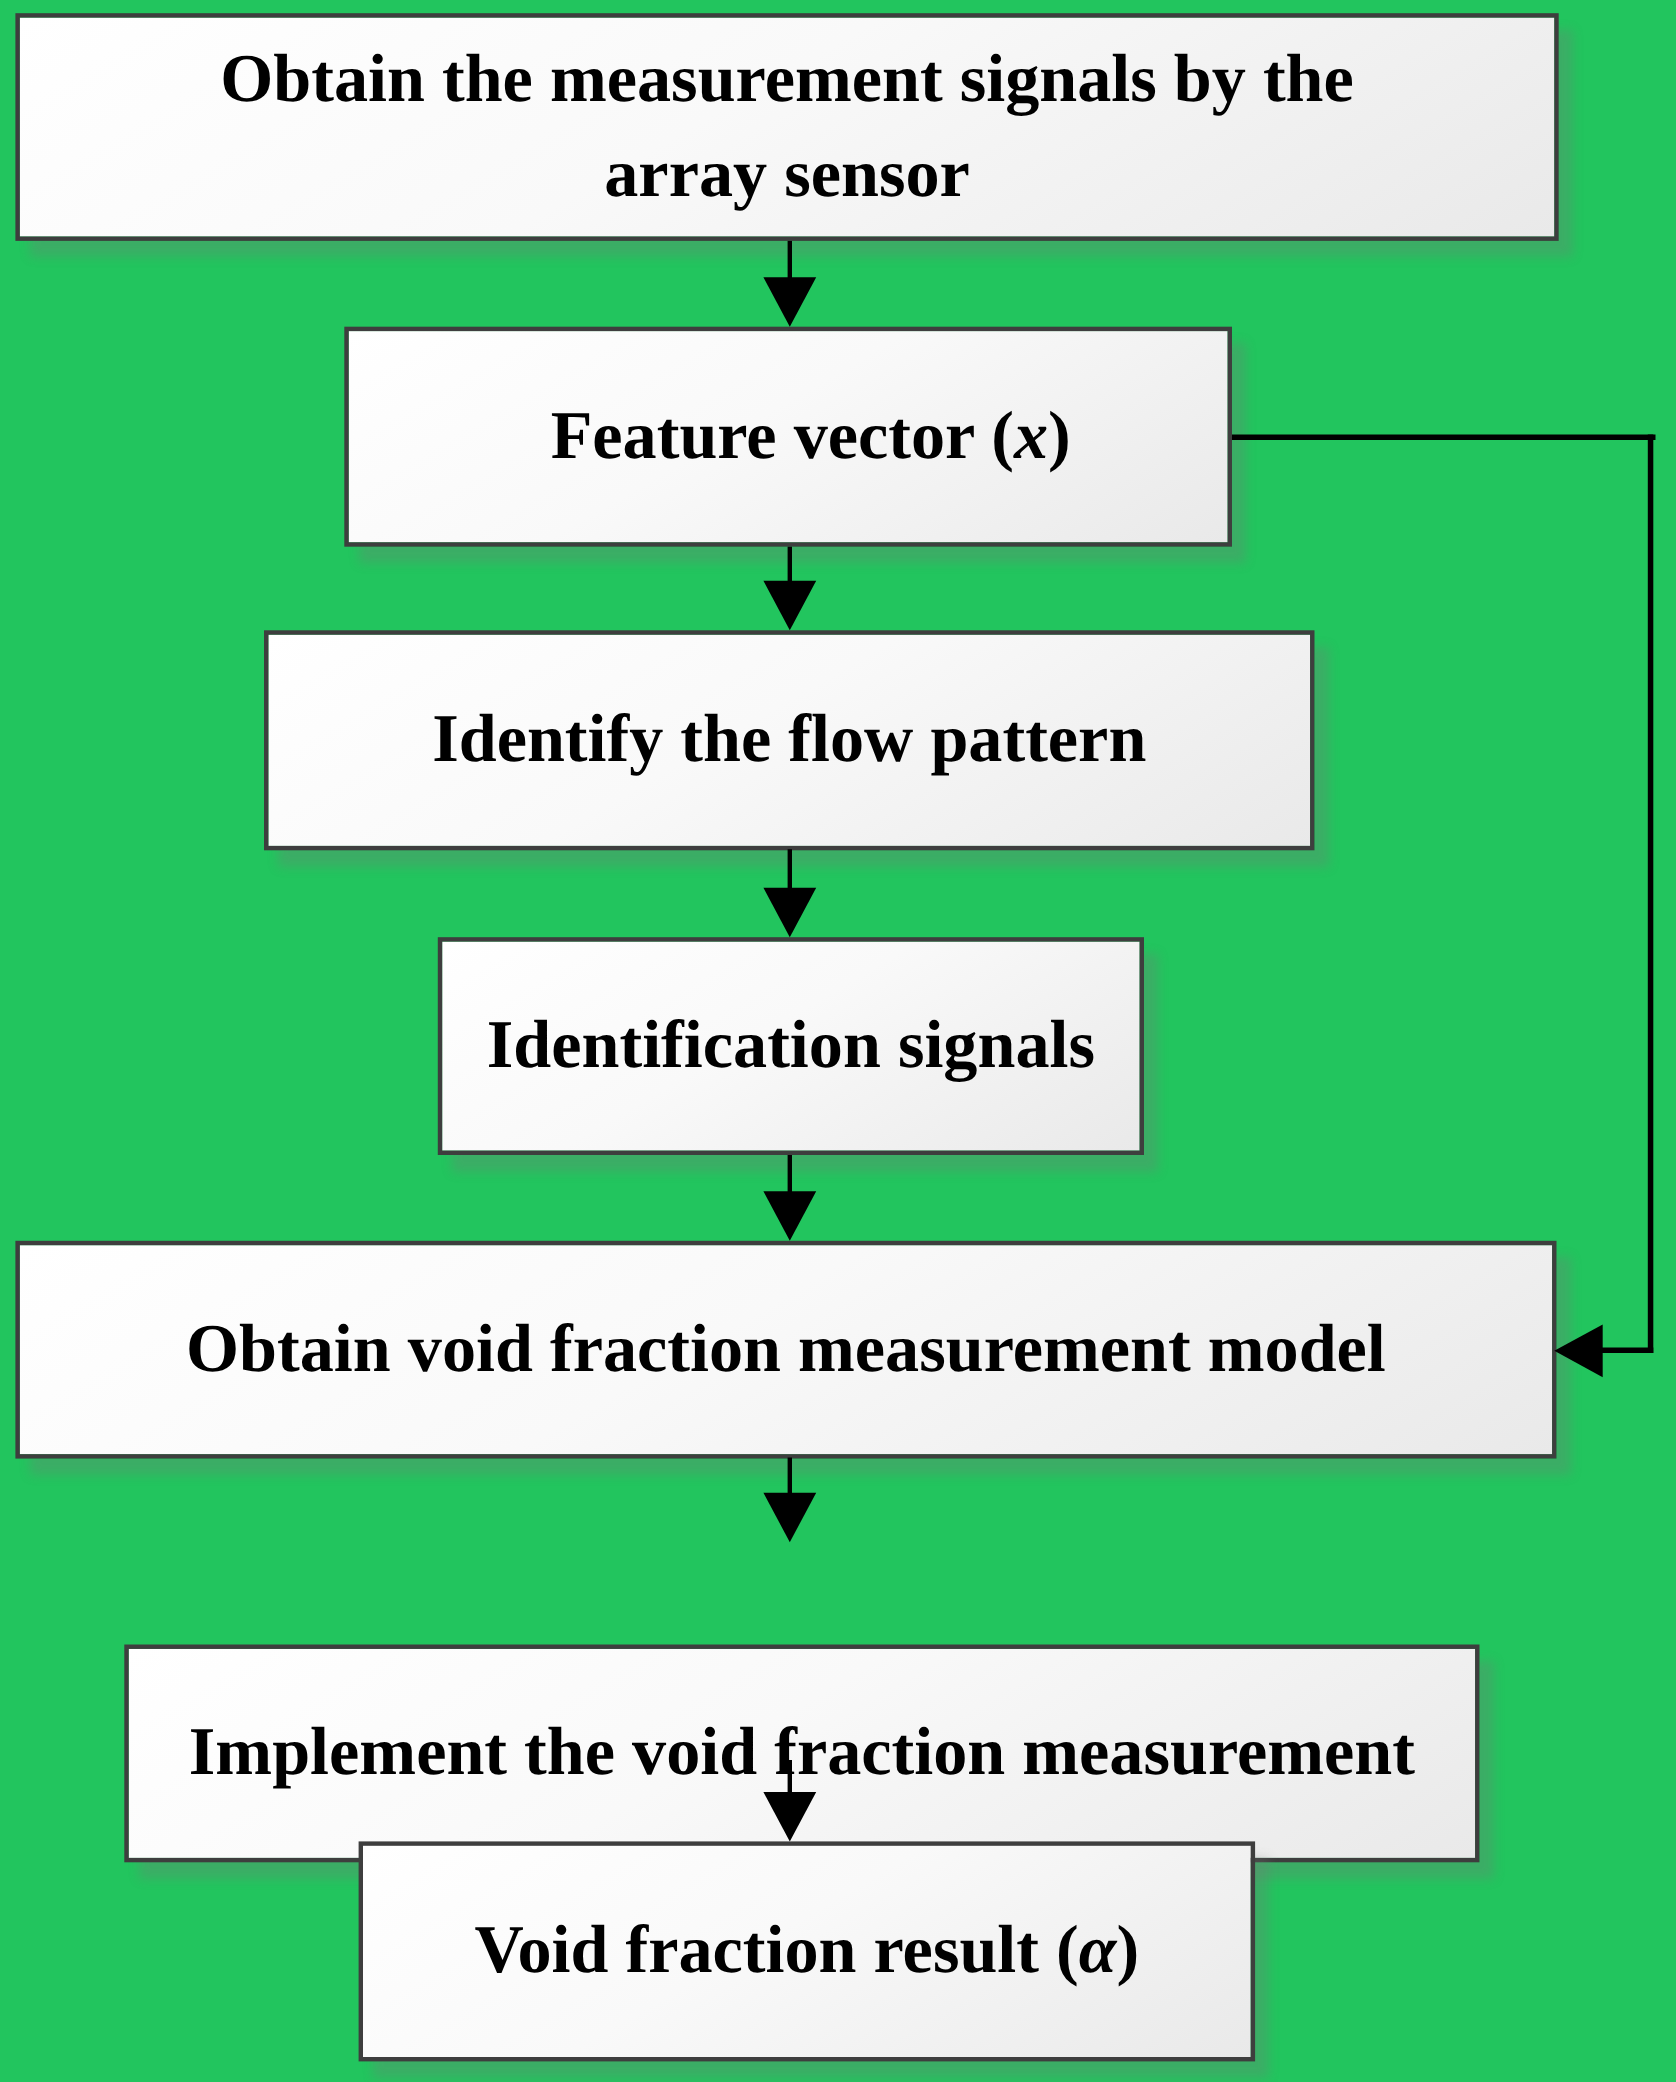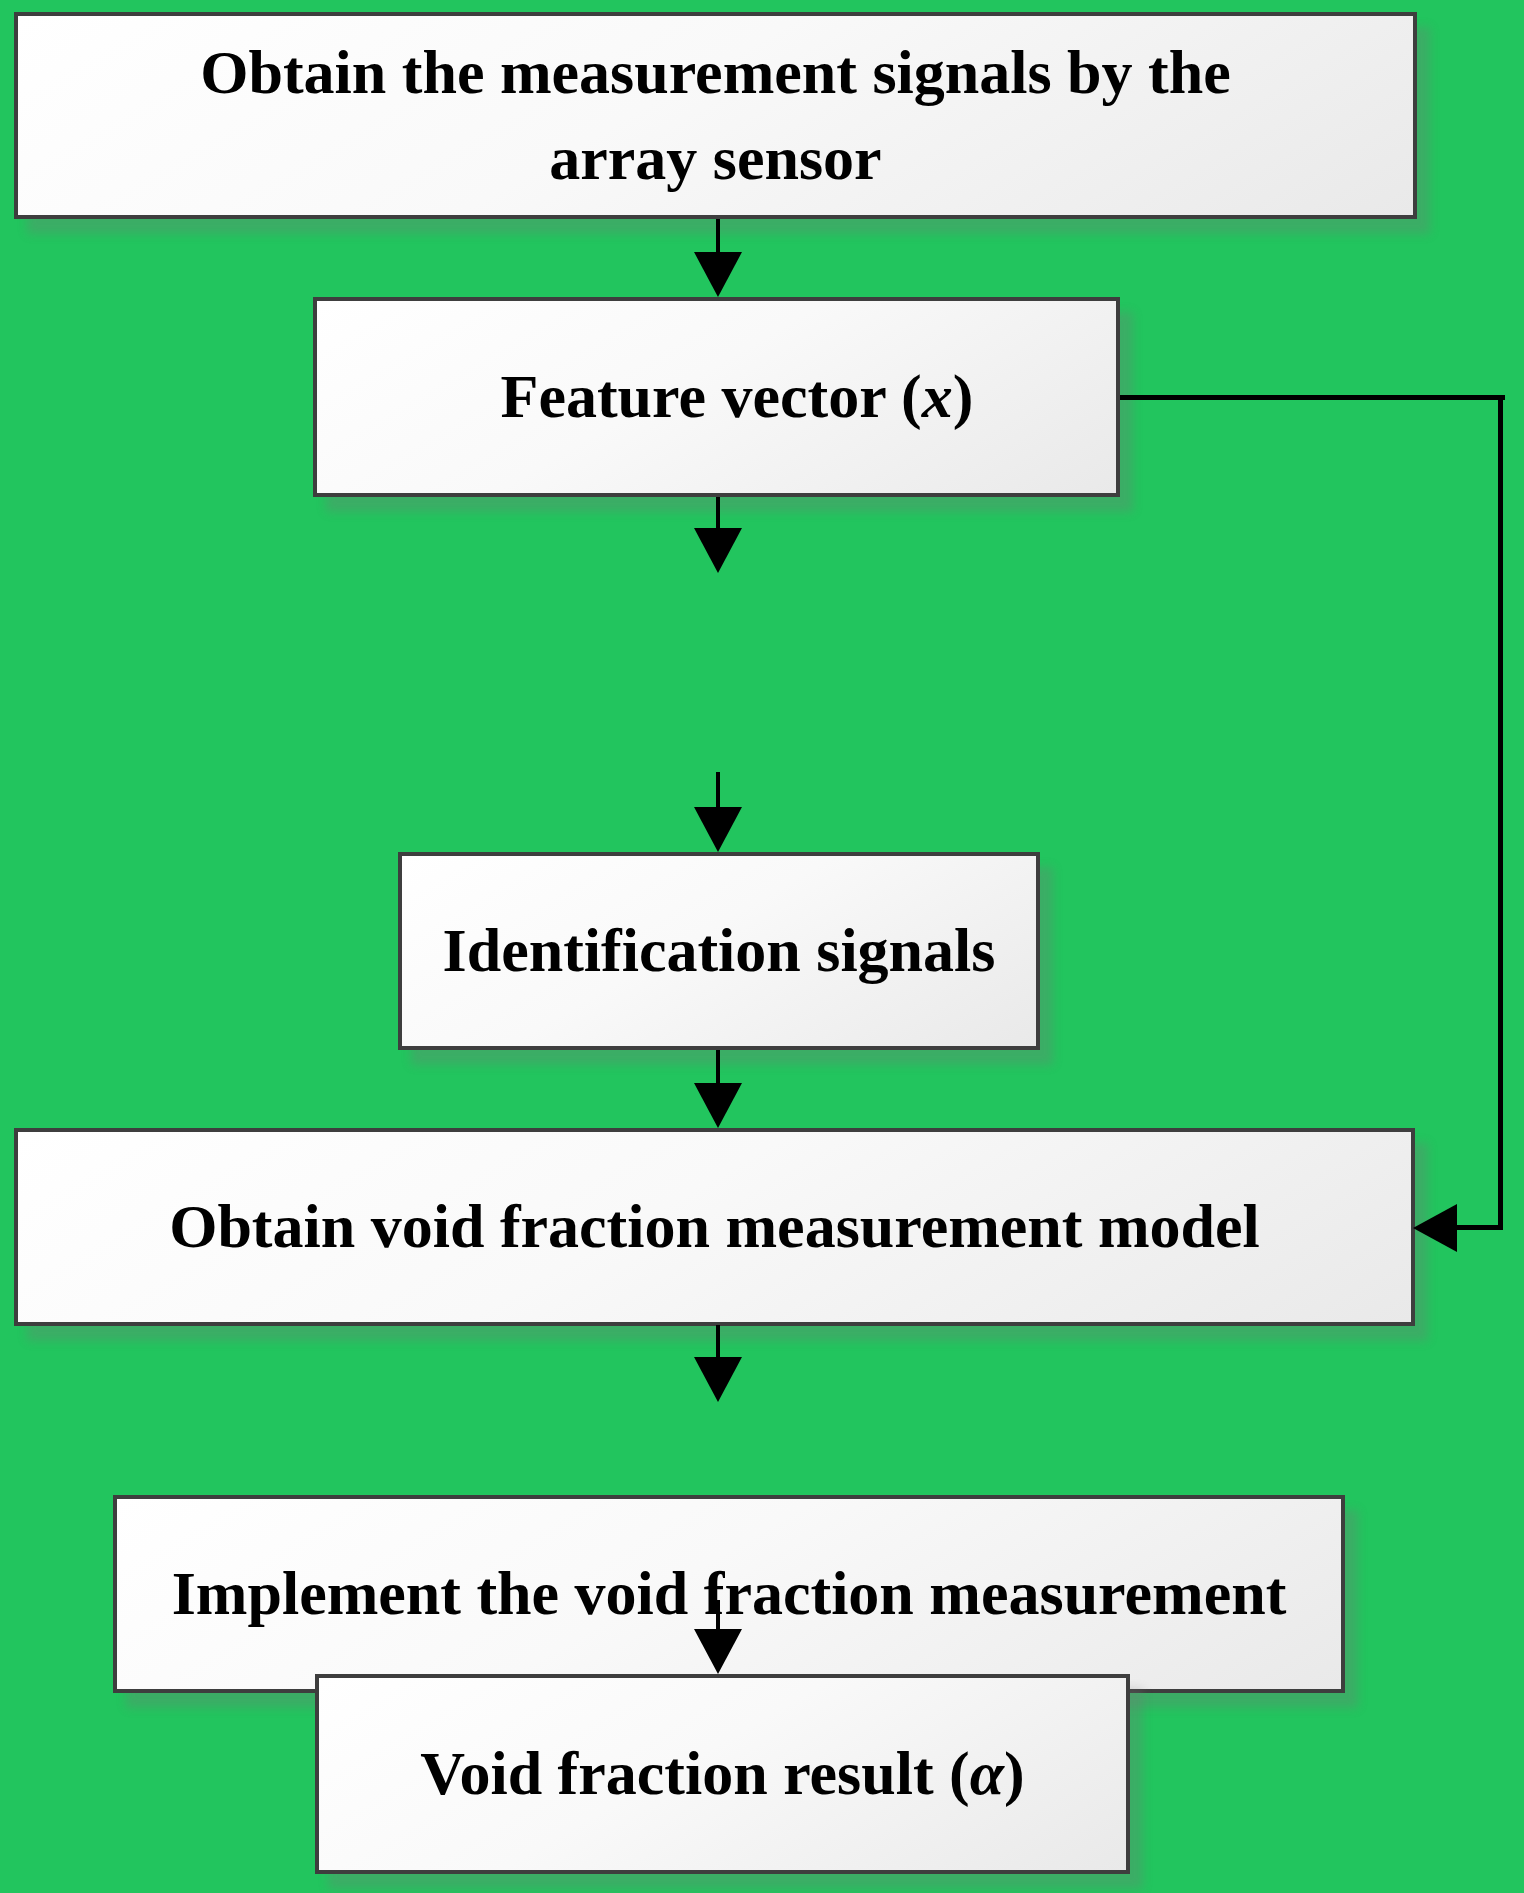--- a/index.html
+++ b/index.html
@@ -33,21 +33,21 @@
   .node .label { display: inline-block; }
   .node .var { font-style: italic; }
 
   
   .n1 { left: 14px;  top: 12px;   width: 1403px; height: 207px; }
   .n2 { left: 313px; top: 297px;  width: 807px;  height: 200px; padding-left: 41px; }
   .n3 { left: 240px; top: 573px;  width: 955px;  height: 200px; }
   .n4 { left: 398px; top: 852px;  width: 642px;  height: 198px; }
   .n5 { left: 14px;  top: 1128px; width: 1401px; height: 198px; }
   .n6 { left: 113px; top: 1470px; width: 1232px; height: 198px; margin-top: 25px; }
-  .n7 { left: 315px; top: 1674px; width: 815px;  height: 200px; }
+  .n7 { left: 326px; top: 1674px; width: 815px;  height: 200px; }
 
   
   .varrow { position: absolute; width: 48px; left: 694px; }
   .varrow .stem {
     position: absolute; left: 22px; top: 0; bottom: 40px;
     width: 4px; background: #000000;
   }
   .varrow .head {
     position: absolute; left: 0; bottom: 0;
     width: 0; height: 0;
@@ -86,20 +86,23 @@
       <span>array sensor</span>
     </span>
   </div>
 
   <div class="node n2">
     <span class="label">
       <span>Feature vector (</span><span class="var">x</span><span>)</span>
     </span>
   </div>
 
+  <div class="node n3">
+    <span class="label">Identify the flow pattern</span>
+  </div>
 
   <div class="node n4">
     <span class="label">Identification signals</span>
   </div>
 
   <div class="node n5">
     <span class="label">Obtain void fraction measurement model</span>
   </div>
 
   <div class="node n6">

